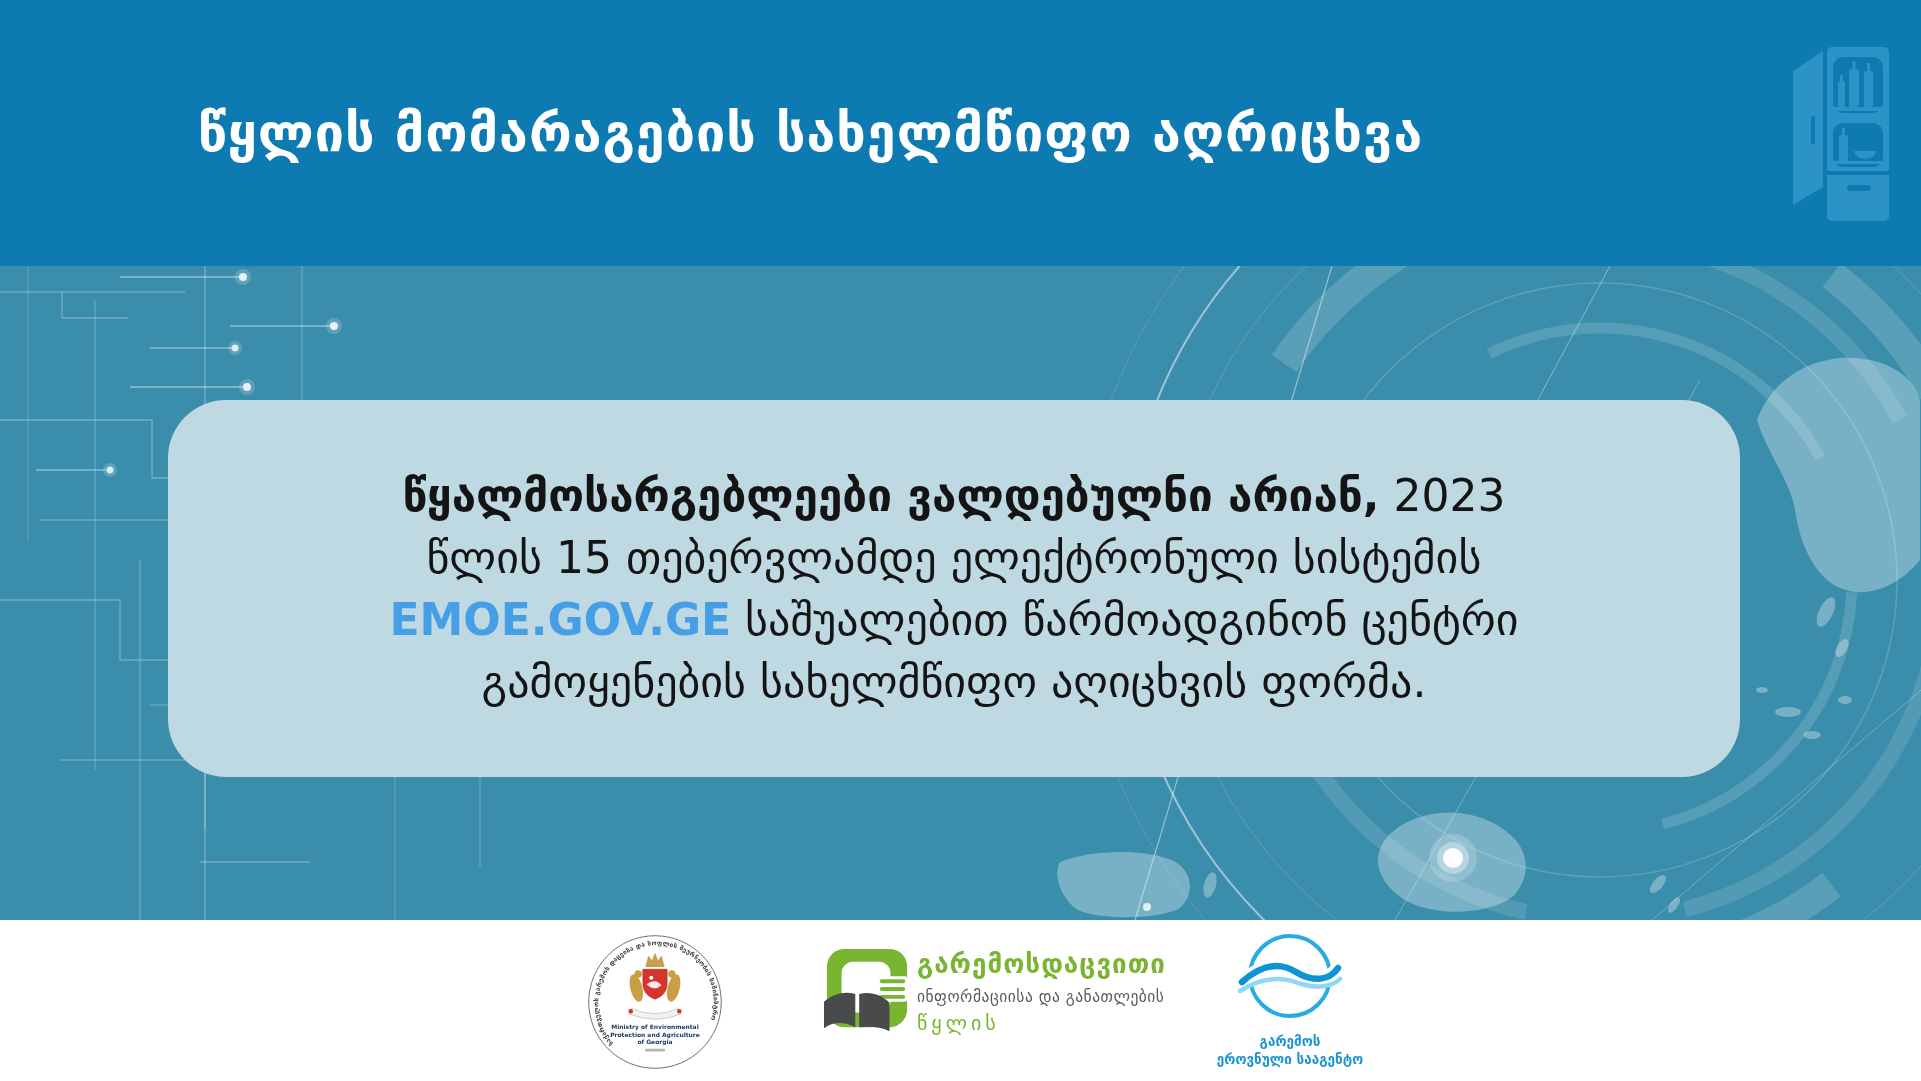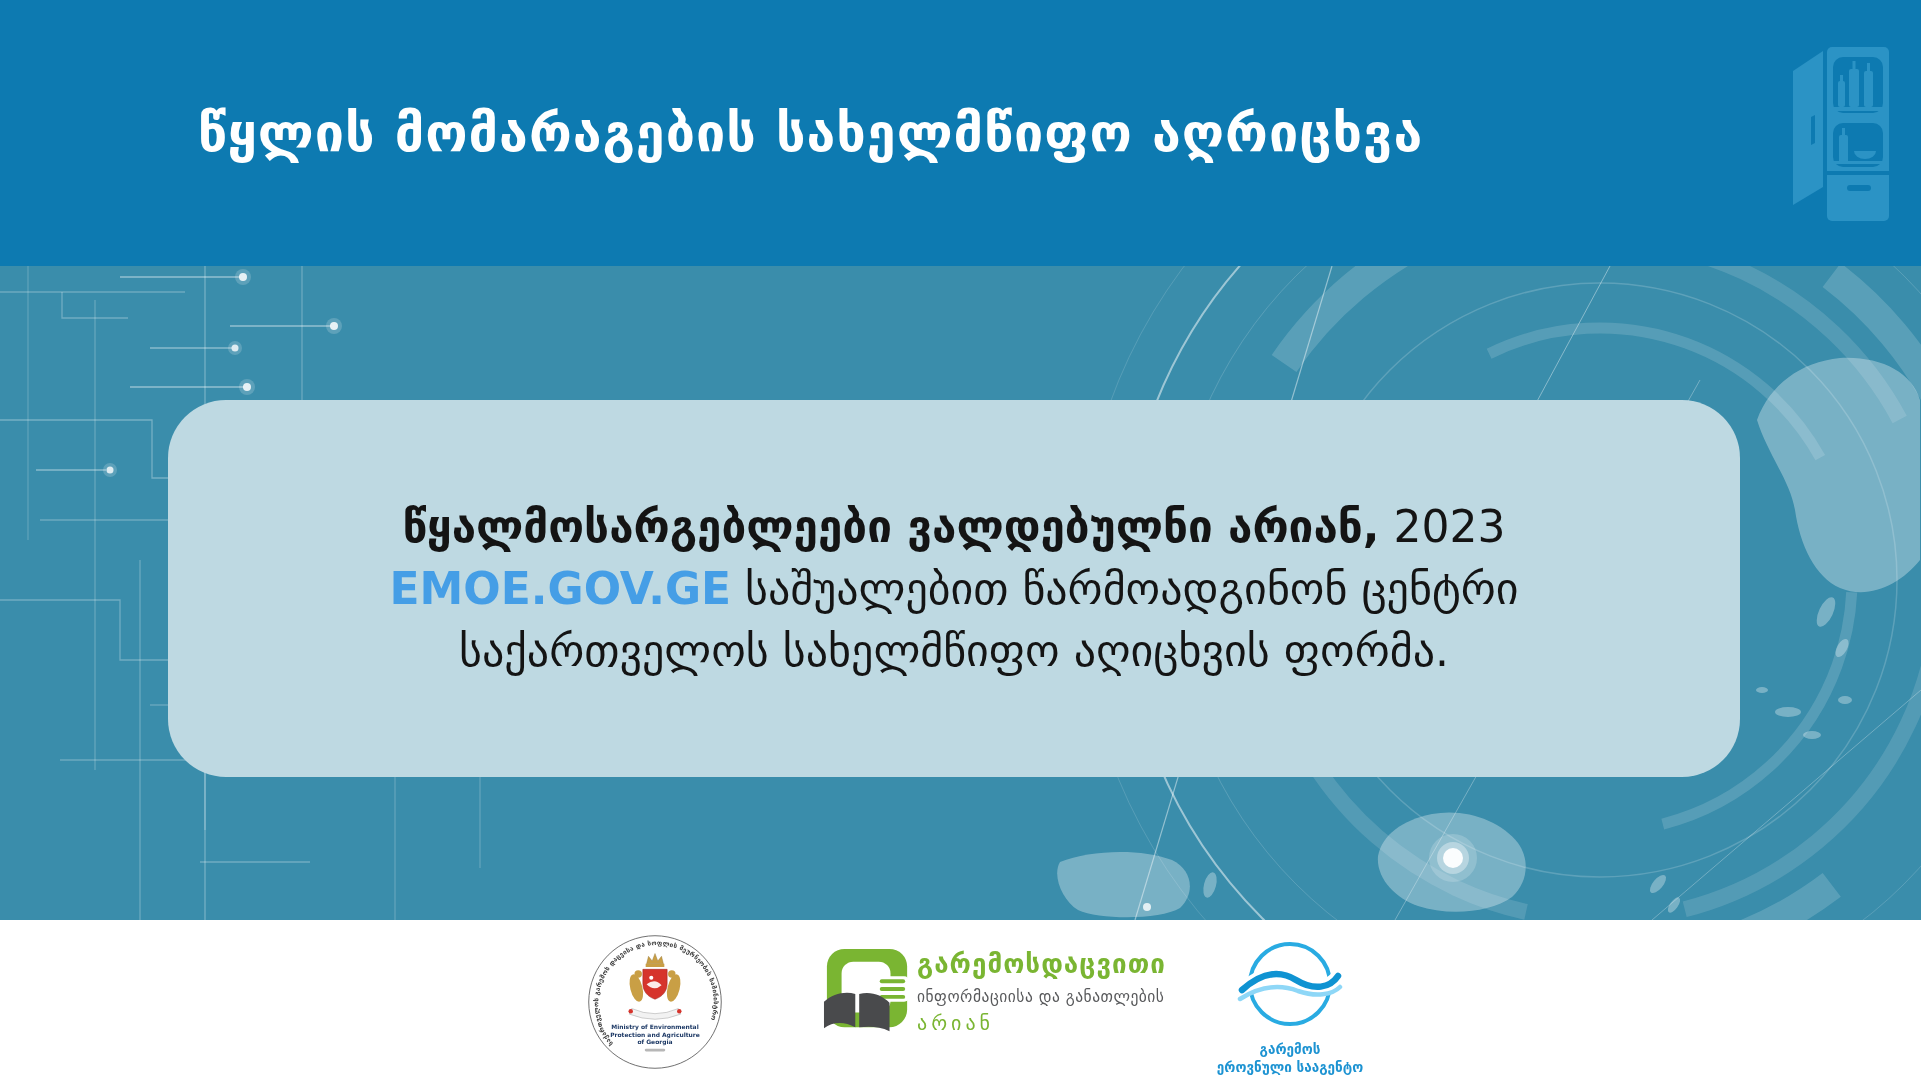--- a/index.html
+++ b/index.html
@@ -34,21 +34,21 @@
   .card-text .b{font-weight:bold;}
   .card-text .link{color:var(--link-blue,#459ee6);font-weight:bold;}
   
   .footer{position:relative;width:100%;height:161px;background:#ffffff;}
   .logo{position:absolute;}
   .seal{left:585px;top:12px;}
   .eiec{left:823px;top:26px;display:flex;align-items:center;gap:4px;}
   .eiec-text .t1{color:var(--eiec-green,#7ab532);font-size:26px;font-weight:600;letter-spacing:1px;}
   .eiec-text .t2{color:var(--eiec-gray,#58595b);font-size:15.5px;letter-spacing:.5px;margin-top:9px;}
   .eiec-text .t3{color:var(--eiec-green,#7ab532);font-size:20px;letter-spacing:4px;margin-top:5px;}
-  .nea{left:1200px;top:18px;}
+  .nea{left:1200px;top:10px;}
 </style>
 </head>
 <body>
 
 <div class="stage">
 
   <div class="header">
     <h1 class="title">წყლის მომარაგების სახელმწიფო აღრიცხვა</h1>
     <svg class="fridge" width="106" height="195" viewBox="0 0 106 195" aria-hidden="true">
 
@@ -158,22 +158,23 @@
       <g>
         <circle cx="1453" cy="858" r="24" fill="#ffffff" opacity=".18"></circle>
         <circle cx="1453" cy="858" r="16" fill="#ffffff" opacity=".35"></circle>
         <circle cx="1453" cy="858" r="10" fill="#ffffff" opacity=".95"></circle>
       </g>
     </svg>
 
     <div class="card">
       <div class="card-text">
         <div><span class="b">წყალმოსარგებლეები ვალდებულნი არიან,</span><span> 2023</span></div>
+        <div>წლის 15 თებერვლამდე ელექტრონული სისტემის</div>
         <div><span class="link">EMOE.GOV.GE</span><span> საშუალებით წარმოადგინონ ცენტრი</span></div>
-        <div>საქართველოს სახელმწიფო აღიცხვის ფორმა.</div>
+        <div>გამოყენების სახელმწიფო აღიცხვის ფორმა.</div>
       </div>
     </div>
   </div>
 
   <div class="footer">
 
     <div class="logo seal">
       <svg width="140" height="140" viewBox="0 0 150 150" aria-hidden="true">
         <defs>
           <path id="sealArc" d="M 30.5 119.5 A 63 63 0 0 1 119.5 30.5 A 63 63 0 0 1 119.5 119.5"></path>
@@ -211,21 +212,21 @@
         <rect x="56" y="30" width="32" height="26" rx="5" fill="#ffffff"></rect>
         <rect x="58" y="33" width="26" height="4" rx="2" style="fill:var(--eiec-green,#7ab532)"></rect>
         <rect x="58" y="41" width="26" height="4" rx="2" style="fill:var(--eiec-green,#7ab532)"></rect>
         <rect x="58" y="49" width="26" height="4" rx="2" style="fill:var(--eiec-green,#7ab532)"></rect>
         <path d="M1,56 C10,48 22,45 33,48 L33,82 C22,76 10,76 1,83 Z" fill="#494a4c"></path>
         <path d="M37,48 C49,45 60,49 68,57 L68,86 C58,81 47,81 37,82 Z" fill="#494a4c"></path>
       </svg>
       <div class="eiec-text">
         <div class="t1">გარემოსდაცვითი</div>
         <div class="t2">ინფორმაციისა და განათლების</div>
-        <div class="t3">არიან</div>
+        <div class="t3">წყლის</div>
       </div>
     </div>
 
     <div class="logo nea">
       <svg width="180" height="140" viewBox="0 0 180 140" aria-hidden="true">
         <circle cx="90" cy="46" r="40" fill="none" style="stroke:var(--nea-blue,#29abe2)" stroke-width="4"></circle>
         <path d="M42,52 C62,34 80,32 96,42 C114,53 130,50 138,38" fill="none" stroke="#ffffff" stroke-width="14"></path>
         <path d="M42,52 C62,34 80,32 96,42 C114,53 130,50 138,38" fill="none" stroke="#0f93d2" stroke-width="6.5" stroke-linecap="round"></path>
         <path d="M40,61 C62,47 82,47 98,53 C116,59 132,57 140,49" fill="none" stroke="#8ed7f7" stroke-width="4.5" stroke-linecap="round"></path>
         <text x="90" y="116" text-anchor="middle" font-size="13.5" font-weight="600" fill="#1d93d2">გარემოს</text>

